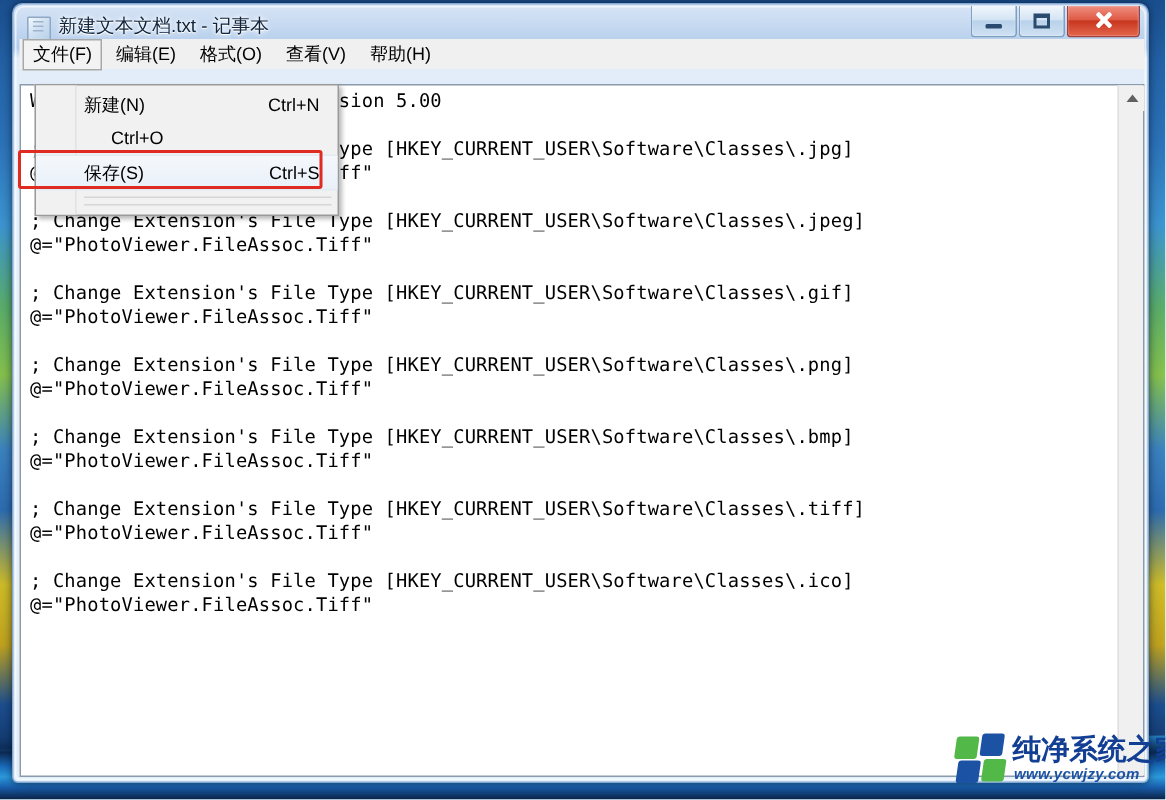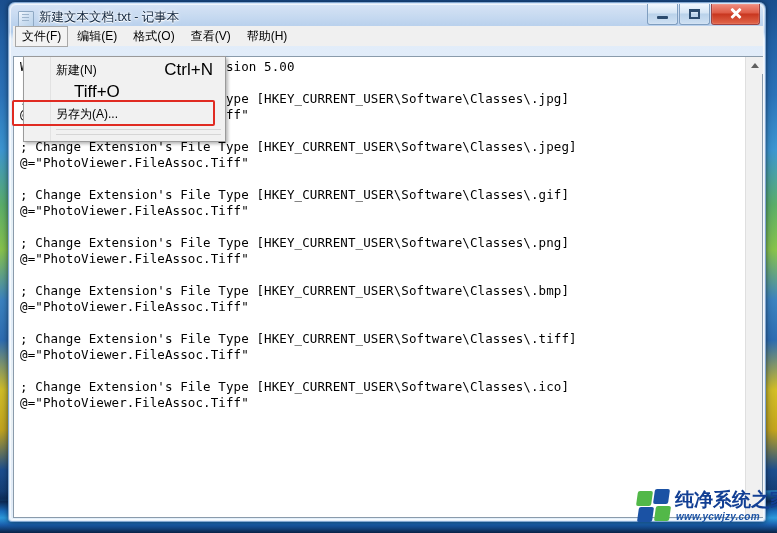--- a/index.html
+++ b/index.html
@@ -280,21 +280,21 @@
     z-index: 2;
   }
   .menu-item.highlight {
     background: linear-gradient(to bottom, #f4f8fc, #e9f0f8);
     border-top: 1px solid #e2ebf4;
     border-bottom: 1px solid #e2ebf4;
   }
   .menu-label { flex: 1; white-space: nowrap; }
   .menu-accel {
     color: #000;
-    font-size: 17px;
+    font-size: 12px;
     white-space: nowrap;
     padding-left: 18px;
   }
   .menu-sep {
     position: relative;
     height: 1px;
     margin: 4px 4px 4px 32px;
     background: #d6d6d6;
     z-index: 2;
   }
@@ -439,28 +439,28 @@
     </div>
 
     <div class="dropdown">
 
       <div class="menu-item">
         <span class="menu-label">新建(N)</span>
         <span class="menu-accel">Ctrl+N</span>
       </div>
 
       <div class="menu-item">
-        <span class="menu-accel">Tiff+O</span>
-      </div>
-
-
-      <div class="menu-item">
-        <span class="menu-label">另存为(A)...</span>
-        <span class="menu-accel"></span>
-      </div>
+        <span class="menu-accel">Ctrl+O</span>
+      </div>
+
+      <div class="menu-item highlight">
+        <span class="menu-label">保存(S)</span>
+        <span class="menu-accel">Ctrl+S</span>
+      </div>
+
 
       <div class="menu-sep"></div>
 
 
 
       <div class="menu-sep"></div>
 
     </div>
 
   </div>

